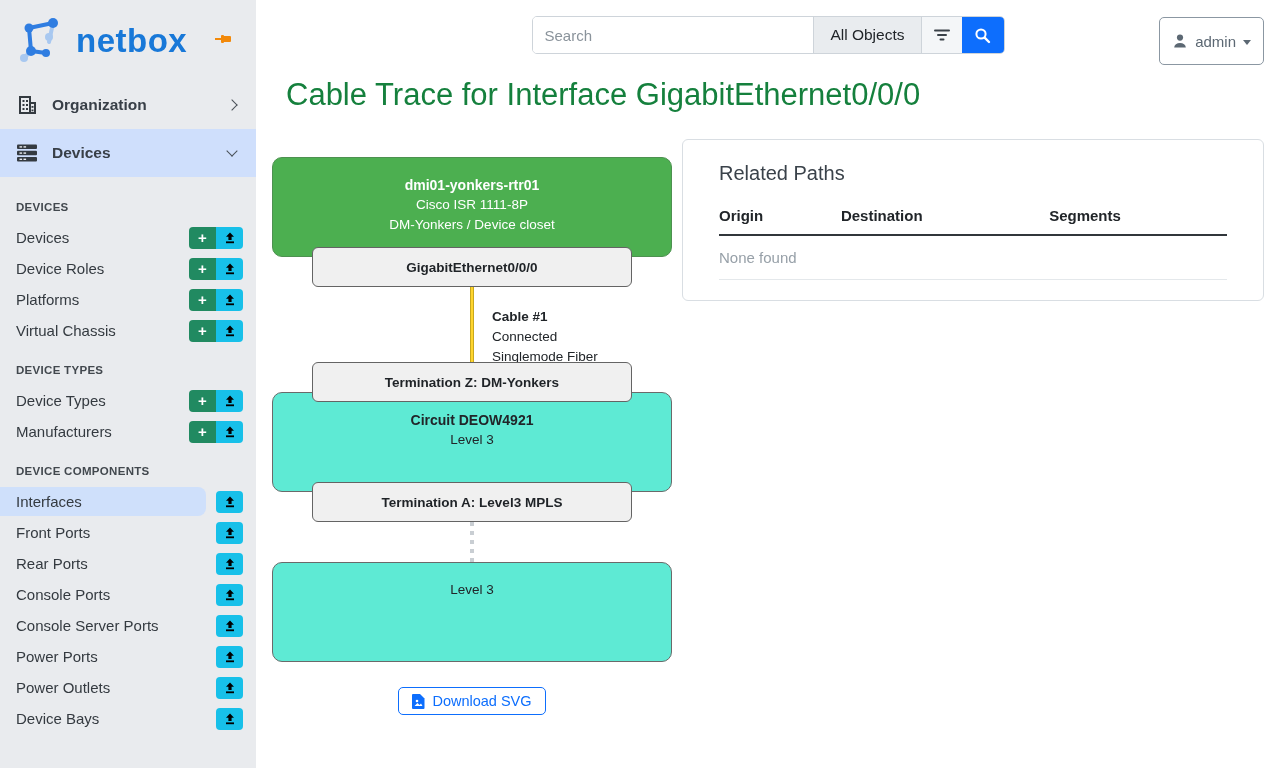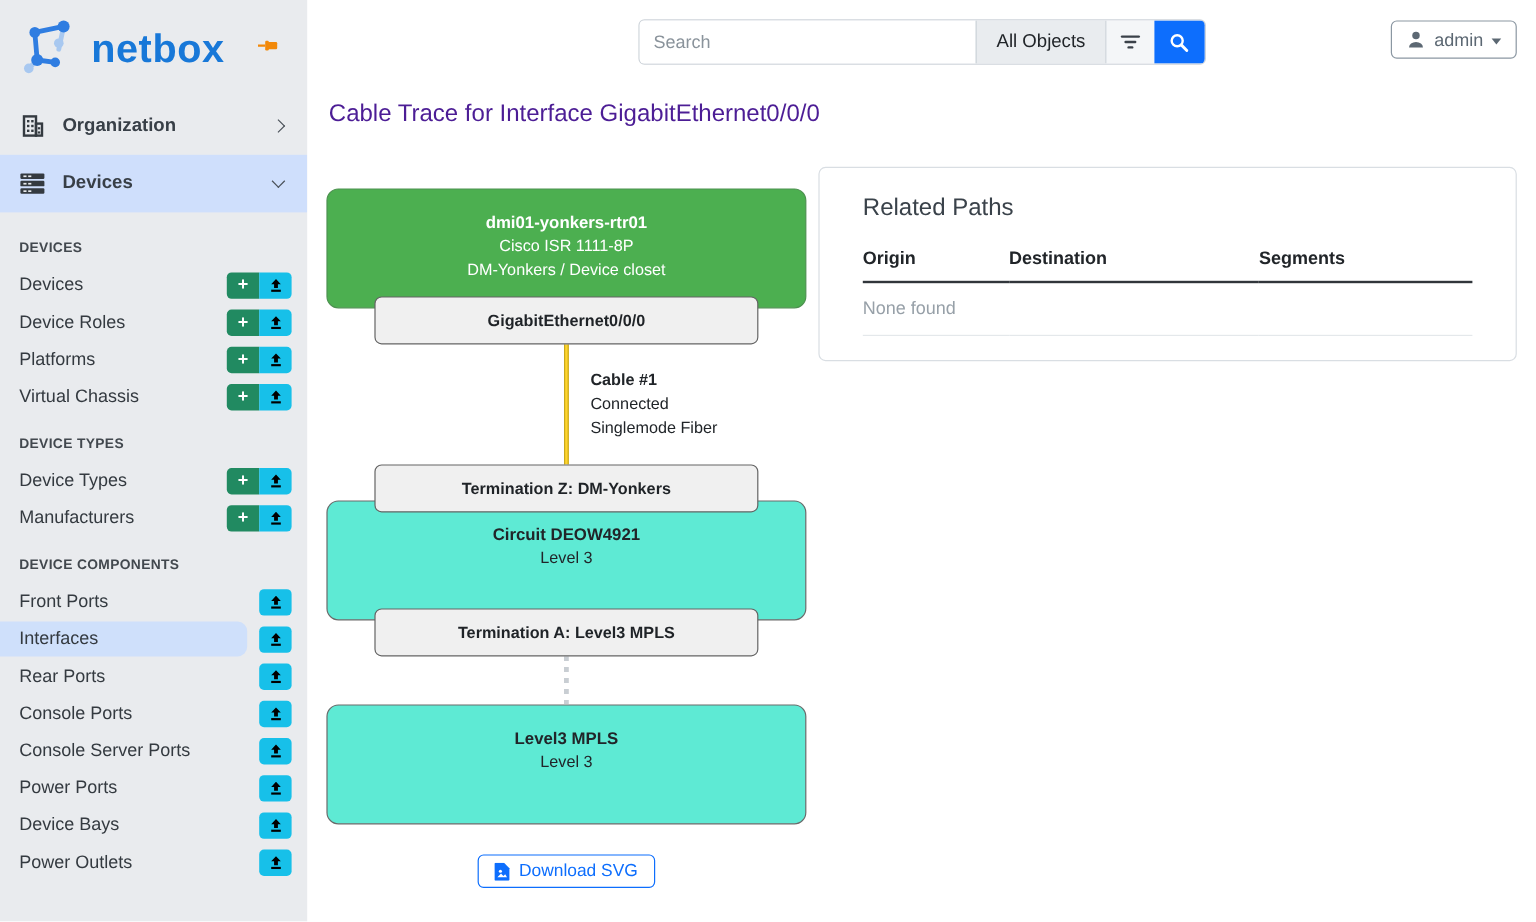--- a/index.html
+++ b/index.html
@@ -44,43 +44,43 @@
                   border:1px solid #ced4da; border-radius:5px; overflow:hidden; background:#fff; }
   .search-group input { flex:1; border:none; outline:none; padding:0 12px; font-size:15px;
                         font-family:"Liberation Sans", sans-serif; color:#343a40; }
   .search-group input::placeholder { color:#8a939b; }
   .scope { background:#e9ecef; border-left:1px solid #ced4da; padding:0 16px; line-height:36px;
            font-size:15.5px; color:#212529; cursor:pointer; }
   .filter-btn { width:41px; background:#f4f6f8; border:none; border-left:1px solid #ced4da;
                 display:flex; align-items:center; justify-content:center; cursor:pointer; }
   .search-btn { width:42px; background:#0d6efd; border:none; display:flex; align-items:center;
                 justify-content:center; cursor:pointer; }
-  .account-btn { position:absolute; right:0; top:1px; height:32px; display:flex; align-items:center;
+  .account-btn { position:absolute; right:0; top:1px; height:48px; display:flex; align-items:center;
                  gap:7px; padding:0 12px; background:#fff; border:1px solid #8b97a2; border-radius:5px;
                  color:#5c6873; font-size:15px; cursor:pointer; }
   .caret { width:0; height:0; border-left:4.5px solid transparent; border-right:4.5px solid transparent;
            border-top:5px solid #5c6873; margin-top:2px; }
 
-  h1.page-title { margin:21px 0 0 2px; font-size:20px; font-weight:400; color:#4c1d95; line-height:40px; }
+  h1.page-title { margin:21px 0 0 14px; font-size:31px; font-weight:400; color:#15803d; line-height:40px; }
 
   .content-row { display:flex; gap:10px; margin-top:24px; align-items:flex-start; }
 
   
   .trace-col { width:400px; flex:0 0 400px; display:flex; flex-direction:column; align-items:center; }
   .node-big { width:100%; height:100px; border:1px solid #6a6a6a; border-radius:10px;
               text-align:center; padding-top:17px; position:relative; z-index:1; }
   .node-device { background:#4caf50; color:#fff; margin-top:18px; border-color:#4d9150; }
   .node-gray { background:#5eead4; color:#212529; }
   .node-big .t1 { font-size:14px; font-weight:bold; line-height:20px; }
   .node-big .t2 { font-size:13.5px; line-height:20px; }
   .node-small { width:320px; height:40px; background:#f0f0f0; border:1px solid #646464; border-radius:6px;
                 display:flex; align-items:center; justify-content:center; font-size:13.5px; font-weight:bold;
                 color:#1f2327; position:relative; z-index:3;text-align:right; }
   .overlap-up { margin-top:-10px; }
-  .cable-seg { width:100%; height:100px; position:relative; }
+  .cable-seg { width:100%; height:75px; position:relative; }
   .cable-line { position:absolute; left:50%; transform:translateX(-50%); top:0; bottom:0; width:4px;
                 background:#ffd52e; border-left:1px solid #c9a81c; border-right:1px solid #c9a81c; }
   .cable-label { position:absolute; left:220px; top:20px; font-size:13.5px; color:#212529; line-height:20px; }
   .cable-label .cl1 { font-weight:bold; }
   .circuit-box { margin-top:-10px; }
   .circuit-box + .node-small { margin-top:-10px; }
   .dashed-seg { width:4px; height:40px;
                 background:repeating-linear-gradient(to bottom,#c9ced3 0 4px,transparent 4px 9px); }
   .download-btn { margin-top:25px; display:flex; align-items:center; gap:7px; padding:5px 13px;
                   background:#fff; border:1px solid #0d6efd; border-radius:5px; color:#0d6efd;
@@ -246,43 +246,43 @@
               <path d="M6 .5 10 4.8 7.6 4.8 7.6 8 4.4 8 4.4 4.8 2 4.8Z" fill="#000"></path>
               <rect x="2" y="9.4" width="8" height="1.8" fill="#000"></rect>
             </svg>
           </button>
       </span>
     </div>
 
     <div class="m-header">DEVICE COMPONENTS</div>
 
     <div class="m-item">
-      <span class="lbl">Front Ports</span>
-      <span class="btns">
-          <button class="bimp solo">
-            <svg width="12" height="12" viewBox="0 0 12 12">
-              <path d="M6 .5 10 4.8 7.6 4.8 7.6 8 4.4 8 4.4 4.8 2 4.8Z" fill="#000"></path>
-              <rect x="2" y="9.4" width="8" height="1.8" fill="#000"></rect>
-            </svg>
-          </button>
-        </span>
-    </div>
-    <div class="m-item">
       <span class="hl"></span>
       <span class="lbl">Interfaces</span>
       <span class="btns">
           <button class="bimp solo">
             <svg width="12" height="12" viewBox="0 0 12 12">
               <path d="M6 .5 10 4.8 7.6 4.8 7.6 8 4.4 8 4.4 4.8 2 4.8Z" fill="#000"></path>
               <rect x="2" y="9.4" width="8" height="1.8" fill="#000"></rect>
             </svg>
           </button>
         </span>
     </div>
     <div class="m-item">
+      <span class="lbl">Front Ports</span>
+      <span class="btns">
+          <button class="bimp solo">
+            <svg width="12" height="12" viewBox="0 0 12 12">
+              <path d="M6 .5 10 4.8 7.6 4.8 7.6 8 4.4 8 4.4 4.8 2 4.8Z" fill="#000"></path>
+              <rect x="2" y="9.4" width="8" height="1.8" fill="#000"></rect>
+            </svg>
+          </button>
+        </span>
+    </div>
+    <div class="m-item">
       <span class="lbl">Rear Ports</span>
       <span class="btns">
           <button class="bimp solo">
             <svg width="12" height="12" viewBox="0 0 12 12">
               <path d="M6 .5 10 4.8 7.6 4.8 7.6 8 4.4 8 4.4 4.8 2 4.8Z" fill="#000"></path>
               <rect x="2" y="9.4" width="8" height="1.8" fill="#000"></rect>
             </svg>
           </button>
         </span>
     </div>
@@ -313,32 +313,32 @@
       <span class="btns">
           <button class="bimp solo">
             <svg width="12" height="12" viewBox="0 0 12 12">
               <path d="M6 .5 10 4.8 7.6 4.8 7.6 8 4.4 8 4.4 4.8 2 4.8Z" fill="#000"></path>
               <rect x="2" y="9.4" width="8" height="1.8" fill="#000"></rect>
             </svg>
           </button>
         </span>
     </div>
     <div class="m-item">
+      <span class="lbl">Power Outlets</span>
+      <span class="btns">
+          <button class="bimp solo">
+            <svg width="12" height="12" viewBox="0 0 12 12">
+              <path d="M6 .5 10 4.8 7.6 4.8 7.6 8 4.4 8 4.4 4.8 2 4.8Z" fill="#000"></path>
+              <rect x="2" y="9.4" width="8" height="1.8" fill="#000"></rect>
+            </svg>
+          </button>
+        </span>
+    </div>
+    <div class="m-item">
       <span class="lbl">Device Bays</span>
-      <span class="btns">
-          <button class="bimp solo">
-            <svg width="12" height="12" viewBox="0 0 12 12">
-              <path d="M6 .5 10 4.8 7.6 4.8 7.6 8 4.4 8 4.4 4.8 2 4.8Z" fill="#000"></path>
-              <rect x="2" y="9.4" width="8" height="1.8" fill="#000"></rect>
-            </svg>
-          </button>
-        </span>
-    </div>
-    <div class="m-item">
-      <span class="lbl">Power Outlets</span>
       <span class="btns">
           <button class="bimp solo">
             <svg width="12" height="12" viewBox="0 0 12 12">
               <path d="M6 .5 10 4.8 7.6 4.8 7.6 8 4.4 8 4.4 4.8 2 4.8Z" fill="#000"></path>
               <rect x="2" y="9.4" width="8" height="1.8" fill="#000"></rect>
             </svg>
           </button>
         </span>
     </div>
   </div>
@@ -402,21 +402,20 @@
       </div>
       <div class="node-big node-gray circuit-box">
         <div class="t1">Circuit DEOW4921</div>
         <div class="t2">Level 3</div>
       </div>
       <div class="node-small">
         <span>Termination A: Level3 MPLS</span>
       </div>
       <div class="dashed-seg"></div>
       <div class="node-big node-gray">
-        <div class="t1">Level3 MPLS</div>
         <div class="t2">Level 3</div>
       </div>
 
       <button class="download-btn">
         <svg width="13" height="15" viewBox="0 0 13 15">
           <path d="M1 0 H8 L12.5 4.5 V14 a1 1 0 0 1 -1 1 H1 a1 1 0 0 1 -1 -1 V1 a1 1 0 0 1 1 -1 Z" fill="#0d6efd"></path>
           <circle cx="5" cy="7" r="1.3" fill="#fff"></circle>
           <path d="M2.5 12 L5.5 9 L7.5 11 L9 9.5 L10.5 12 Z" fill="#fff"></path>
         </svg>
         <span>Download SVG</span>

